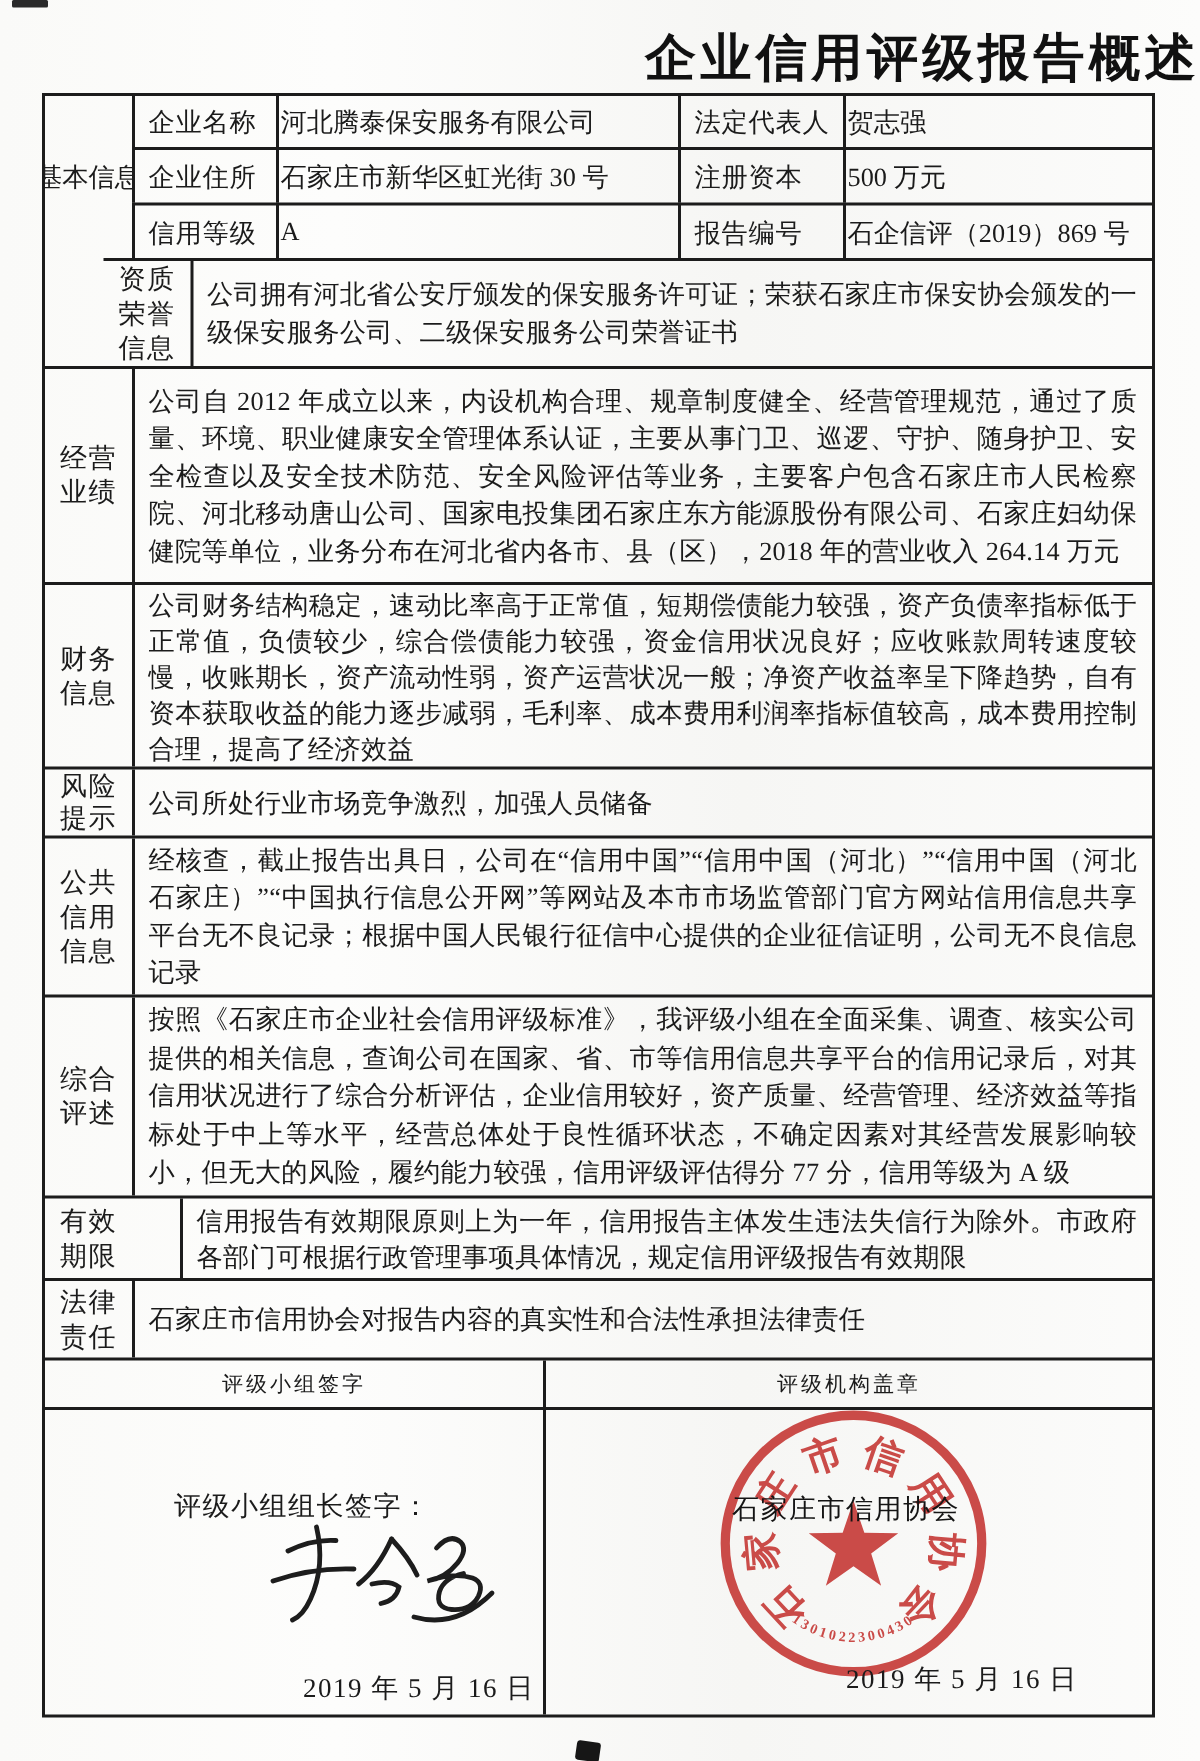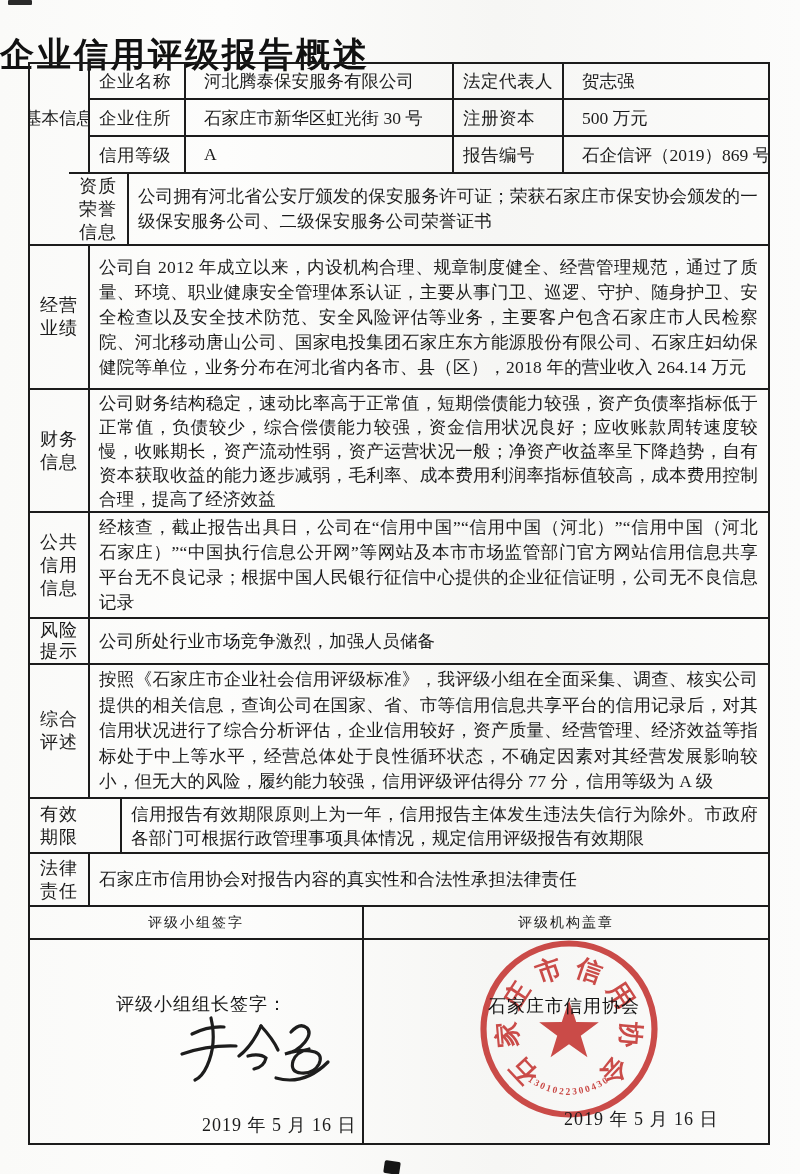--- a/index.html
+++ b/index.html
@@ -14,23 +14,22 @@
   .page{
     position:absolute;inset:0;
     background:linear-gradient(90deg,#fafaf8,#fdfdfc 28%,#f6f6f4 62%,#fcfcfb);
   }
   
   .artifact-top{position:absolute;left:8px;top:0;width:24px;height:5px;background:#2a2a2a;border-radius:1px;}
   .artifact-bottom{position:absolute;left:384px;top:1161px;width:16px;height:13px;background:#161616;border-radius:2px;transform:rotate(8deg);}
   
   .title{
     position:absolute;top:16px;left:0;width:100%;
-    text-align:left;font-size:34px;font-weight:bold;letter-spacing:3px;
+    text-align:right;font-size:34px;font-weight:bold;letter-spacing:3px;
     color:#111;
-    margin-top:16px;
   }
   
   .doc-table{
     position:absolute;left:28px;top:62px;width:742px;
     border:2px solid #1c1c1c;
     box-sizing:border-box;
     background:transparent;
   }
   .sec{display:flex;box-sizing:border-box;border-top:2px solid #1c1c1c;}
   .sec.first{border-top:none;}
@@ -65,21 +64,21 @@
     grid-template-columns:58px 96px 268px 110px 206px;
     grid-template-rows:34px 37px 37px;
   }
   .basic .cell{
     box-sizing:border-box;display:flex;align-items:center;
     font-size:17.5px;overflow:hidden;white-space:nowrap;
   }
   .basic .bl{border-left:2px solid #1c1c1c;}
   .basic .bt{border-top:2px solid #1c1c1c;}
   .basic .lab{padding-left:9px;letter-spacing:0.5px;}
-  .basic .val{padding-left:18px;}
+  .basic .val{padding-left:1px;}
   .basic .bihead{grid-row:1/4;grid-column:1;justify-content:center;}
   
   .sig-head{display:flex;height:33px;border-top:2px solid #1c1c1c;box-sizing:border-box;}
   .sig-head .sh{
     display:flex;align-items:center;justify-content:center;
     font-size:14px;letter-spacing:2px;box-sizing:border-box;
   }
   .sig-head .sh.left{flex:0 0 332px;}
   .sig-head .sh.right{flex:1;border-left:2px solid #1c1c1c;}
   .sig-body{display:flex;height:205px;border-top:2px solid #1c1c1c;box-sizing:border-box;}
@@ -152,35 +151,35 @@
 
     <div class="sec h-fin">
       <div class="hcell">
           <span class="ht">财务信息</span>
         </div>
       <div class="ccell">
           <div class="ctext" style="line-height:24px;">公司财务结构稳定，速动比率高于正常值，短期偿债能力较强，资产负债率指标低于正常值，负债较少，综合偿债能力较强，资金信用状况良好；应收账款周转速度较慢，收账期长，资产流动性弱，资产运营状况一般；净资产收益率呈下降趋势，自有资本获取收益的能力逐步减弱，毛利率、成本费用利润率指标值较高，成本费用控制合理，提高了经济效益</div>
         </div>
     </div>
 
+    <div class="sec h-risk">
+      <div class="hcell">
+          <span class="ht" style="line-height:21px;">风险提示</span>
+        </div>
+      <div class="ccell">
+          <div class="ctext">公司所处行业市场竞争激烈，加强人员储备</div>
+        </div>
+    </div>
+
     <div class="sec h-pub">
       <div class="hcell">
           <span class="ht">公共信用信息</span>
         </div>
       <div class="ccell">
           <div class="ctext">经核查，截止报告出具日，公司在“信用中国”“信用中国（河北）”“信用中国（河北石家庄）”“中国执行信息公开网”等网站及本市市场监管部门官方网站信用信息共享平台无不良记录；根据中国人民银行征信中心提供的企业征信证明，公司无不良信息记录</div>
-        </div>
-    </div>
-
-    <div class="sec h-risk">
-      <div class="hcell">
-          <span class="ht" style="line-height:21px;">风险提示</span>
-        </div>
-      <div class="ccell">
-          <div class="ctext">公司所处行业市场竞争激烈，加强人员储备</div>
         </div>
     </div>
 
     <div class="sec h-sum">
       <div class="hcell">
           <span class="ht">综合评述</span>
         </div>
       <div class="ccell">
           <div class="ctext" style="line-height:25.5px;">按照《石家庄市企业社会信用评级标准》，我评级小组在全面采集、调查、核实公司提供的相关信息，查询公司在国家、省、市等信用信息共享平台的信用记录后，对其信用状况进行了综合分析评估，企业信用较好，资产质量、经营管理、经济效益等指标处于中上等水平，经营总体处于良性循环状态，不确定因素对其经营发展影响较小，但无大的风险，履约能力较强，信用评级评估得分 77 分，信用等级为 A 级</div>
         </div>

